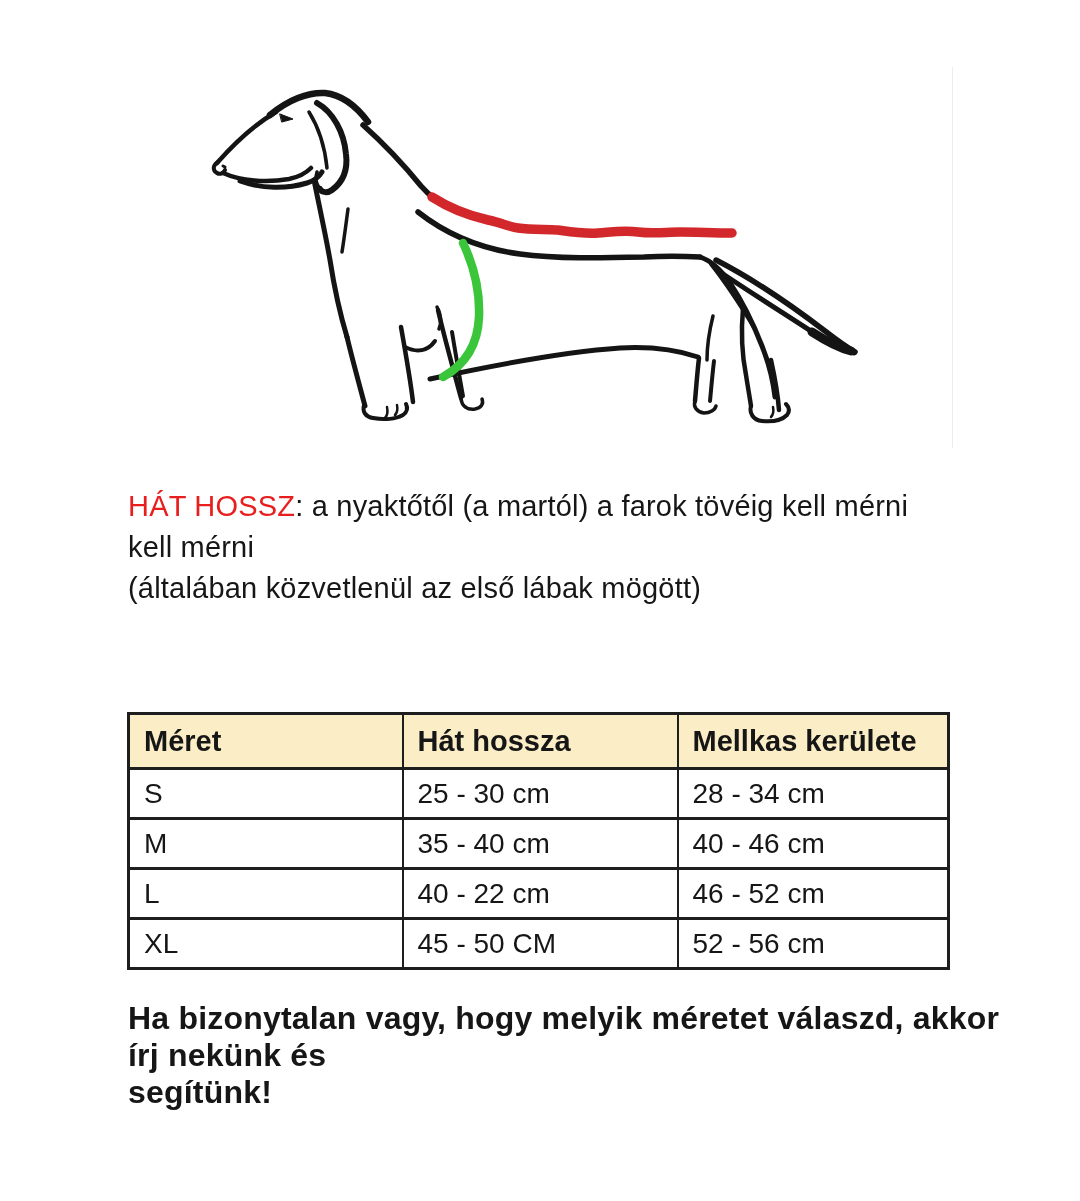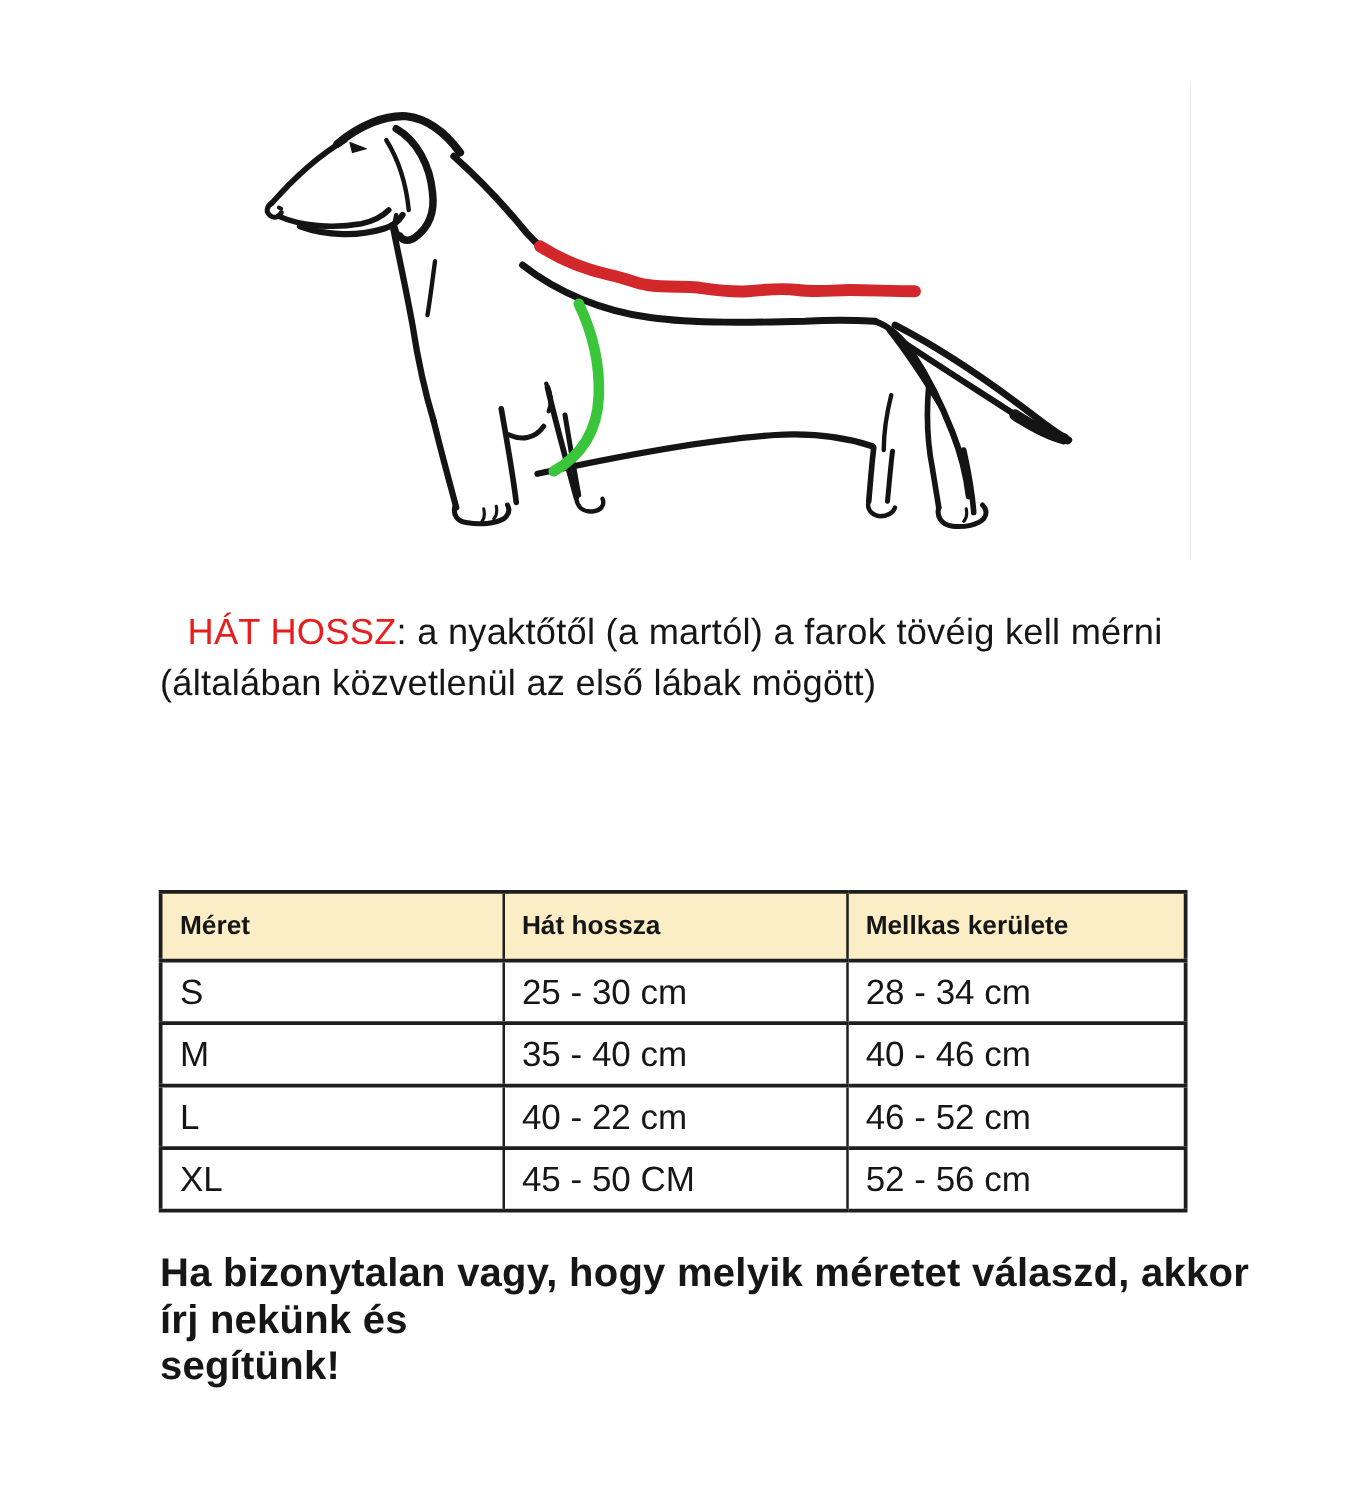--- a/index.html
+++ b/index.html
@@ -33,21 +33,21 @@
   }
   .legend {
     position: absolute;
     left: 128px;
     top: 486px;
     width: 860px;
     font-size: 29px;
     line-height: 41px;
     letter-spacing: 0.2px;
   }
-  .legend .term-red   { color: var(--accent-red, #e81e1e); margin-left: 22px; }
+  .legend .term-red   { color: var(--accent-red, #e81e1e); }
   .legend .term-green { color: var(--accent-green, #2fd52f); }
   .red-line   { stroke: var(--line-red, #d2282b); }
   .green-line { stroke: var(--line-green, #3bc53b); }
   table.size-table {
     position: absolute;
     left: 127px;
     top: 712px;
     width: 820px;
     border-collapse: collapse;
     table-layout: fixed;
@@ -60,21 +60,21 @@
     border-bottom-width: 3px;
     padding: 0 0 0 14px;
     text-align: left;
     vertical-align: middle;
     box-sizing: border-box;
     white-space: nowrap;
   }
   table.size-table thead th {
     height: 55px;
     background: var(--table-header-bg, #fbeec7);
-    font-size: 21px;
+    font-size: 29px;
     font-weight: bold;
   }
   table.size-table tbody td {
     height: 50px;
     font-size: 28px;
     font-weight: normal;
     background: #ffffff;
   }
   .footer-note {
     position: absolute;
@@ -133,20 +133,21 @@
       <path stroke-width="3.5" d="M 585 341 C 583 347 587 352 594 353 C 600 353 605 350 606 346"></path>
     </g>
     <path class="red-line" fill="none" stroke-linecap="round" stroke-width="9.5" d="M 322 137 C 336 146 356 155 378 160 C 392 163 400 167 408 168 C 422 170 436 169 448 170 C 462 172 474 174 488 173 C 502 172 514 170 528 172 C 544 174 556 172 570 172 C 586 172 604 173 622 173"></path>
     <path class="green-line" fill="none" stroke-linecap="round" stroke-width="8.5" d="M 353 183 C 364 206 370 232 369 257 C 368 281 358 303 333 317"></path>
   </svg>
 </div>
 <div class="image-edge"></div>
 
 <div class="legend">
   <div><span class="term-red">HÁT HOSSZ</span><span>: a nyaktőtől (a martól) a farok tövéig kell mérni</span></div>
+  <div>kell mérni</div>
   <div>(általában közvetlenül az első lábak mögött)</div>
 </div>
 
 <table class="size-table">
   <colgroup>
     <col style="width:274px">
       <col style="width:275px">
       <col style="width:271px">
   </colgroup>
   <thead>

